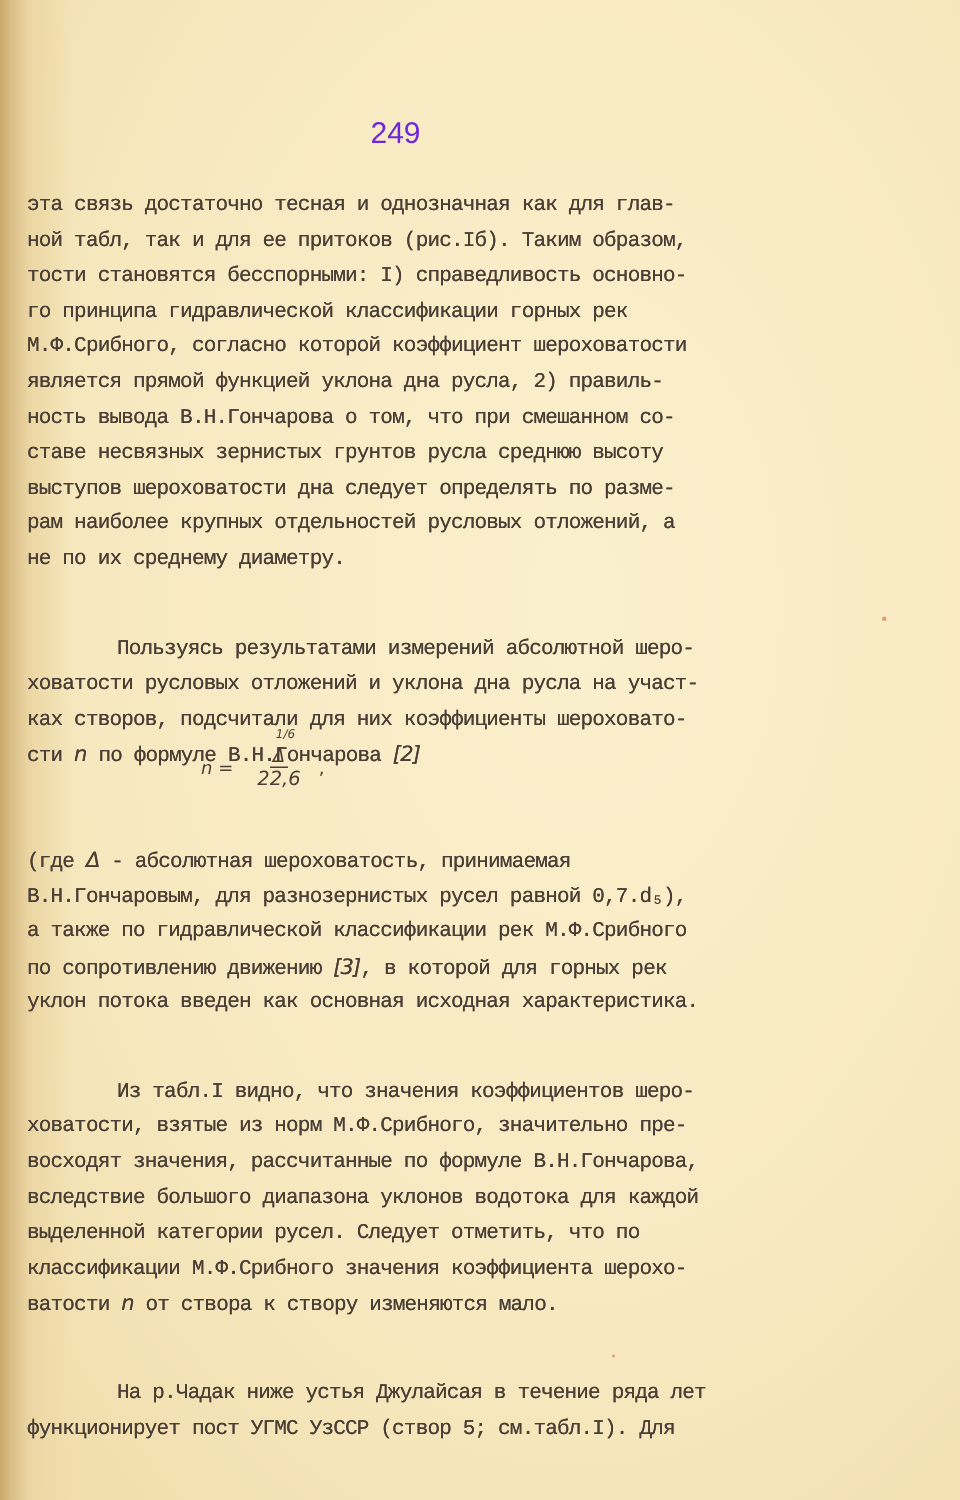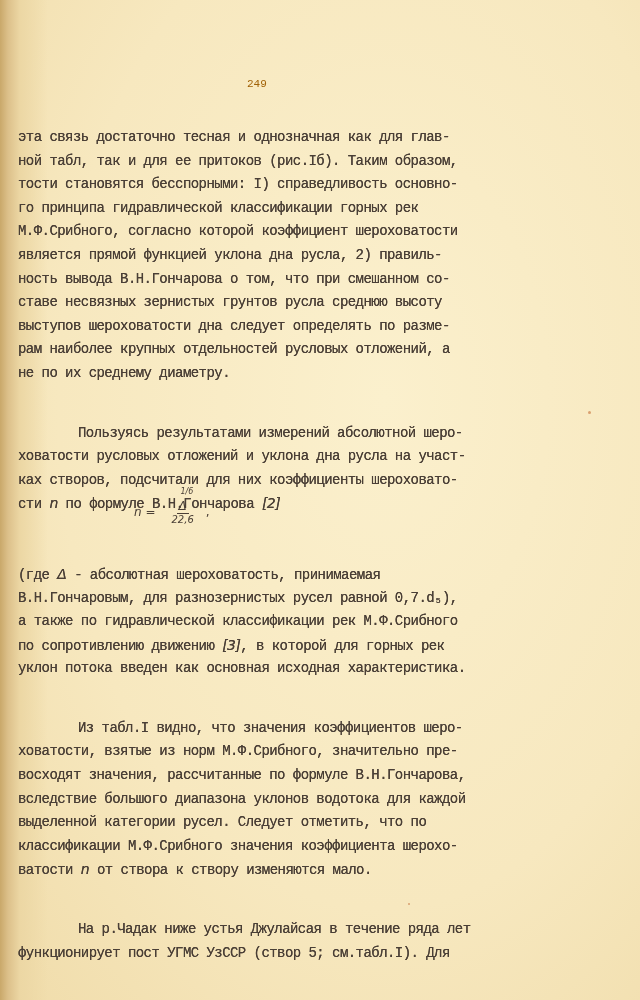--- a/index.html
+++ b/index.html
@@ -7,40 +7,40 @@
     width: 640px; height: 1000px; overflow: hidden; position: relative;
     background: #f8ebc4;
     background-image:
       linear-gradient(90deg, #c9a86a 0px, #dcc08a 8px, #ecd7a4 20px, rgba(248,235,196,0) 48px),
       radial-gradient(ellipse at 60% 40%, #fbf0cd 0%, #f7e8bf 60%, #f0dcaa 100%);
     font-family: "Liberation Mono", "DejaVu Sans Mono", monospace;
     color: #4a3f36;
   }
   .page-number {
     position: absolute; left: 247px; top: 78px;
-    font-family: Liberation Mono, monospace; font-size: 11px; color: #a16207;
+    font-family: Liberation Sans, sans-serif; font-size: 20px; color: #6d28d9;
   }
   .body-text {
     position: absolute; left: 18px; top: 126px; width: 560px;
   }
   .line {
     height: 23.6px; line-height: 23.6px; font-size: 14px;
     white-space: nowrap; letter-spacing: -0.55px;
     text-shadow: 0 0 0.4px #4a3f36;
   }
   .indent { padding-left: 60px; margin-top: 36px; }
   .var { font-family: "DejaVu Sans", sans-serif; font-style: italic; font-weight: normal; }
   .formula {
     position: absolute; left: 134px; top: 492px; height: 40px;
     font-family: "DejaVu Sans", sans-serif; font-style: italic; color: #4a3f36;
     display: flex; align-items: center; font-size: 12px;
   }
   .frac { display: inline-flex; flex-direction: column; align-items: center; margin-left: 16px; position: relative; }
   .frac .num { font-size: 12px; border-bottom: 1px solid #4a3f36; padding: 0 2px; position: relative; }
-  .frac .den { font-size: 10px; }
+  .frac .den { font-size: 13px; }
   .frac .exp { position: absolute; top: -12px; left: 4px; font-size: 8px; }
   .comma { margin-left: 12px; font-style: normal; }
   .ref { font-family: "DejaVu Sans", sans-serif; font-style: italic; }
   .speck { position: absolute; width: 3px; height: 3px; border-radius: 50%; background: #d9a070; }
 </style>
 </head>
 <body>
 
 <div class="page-number">249</div>
 

